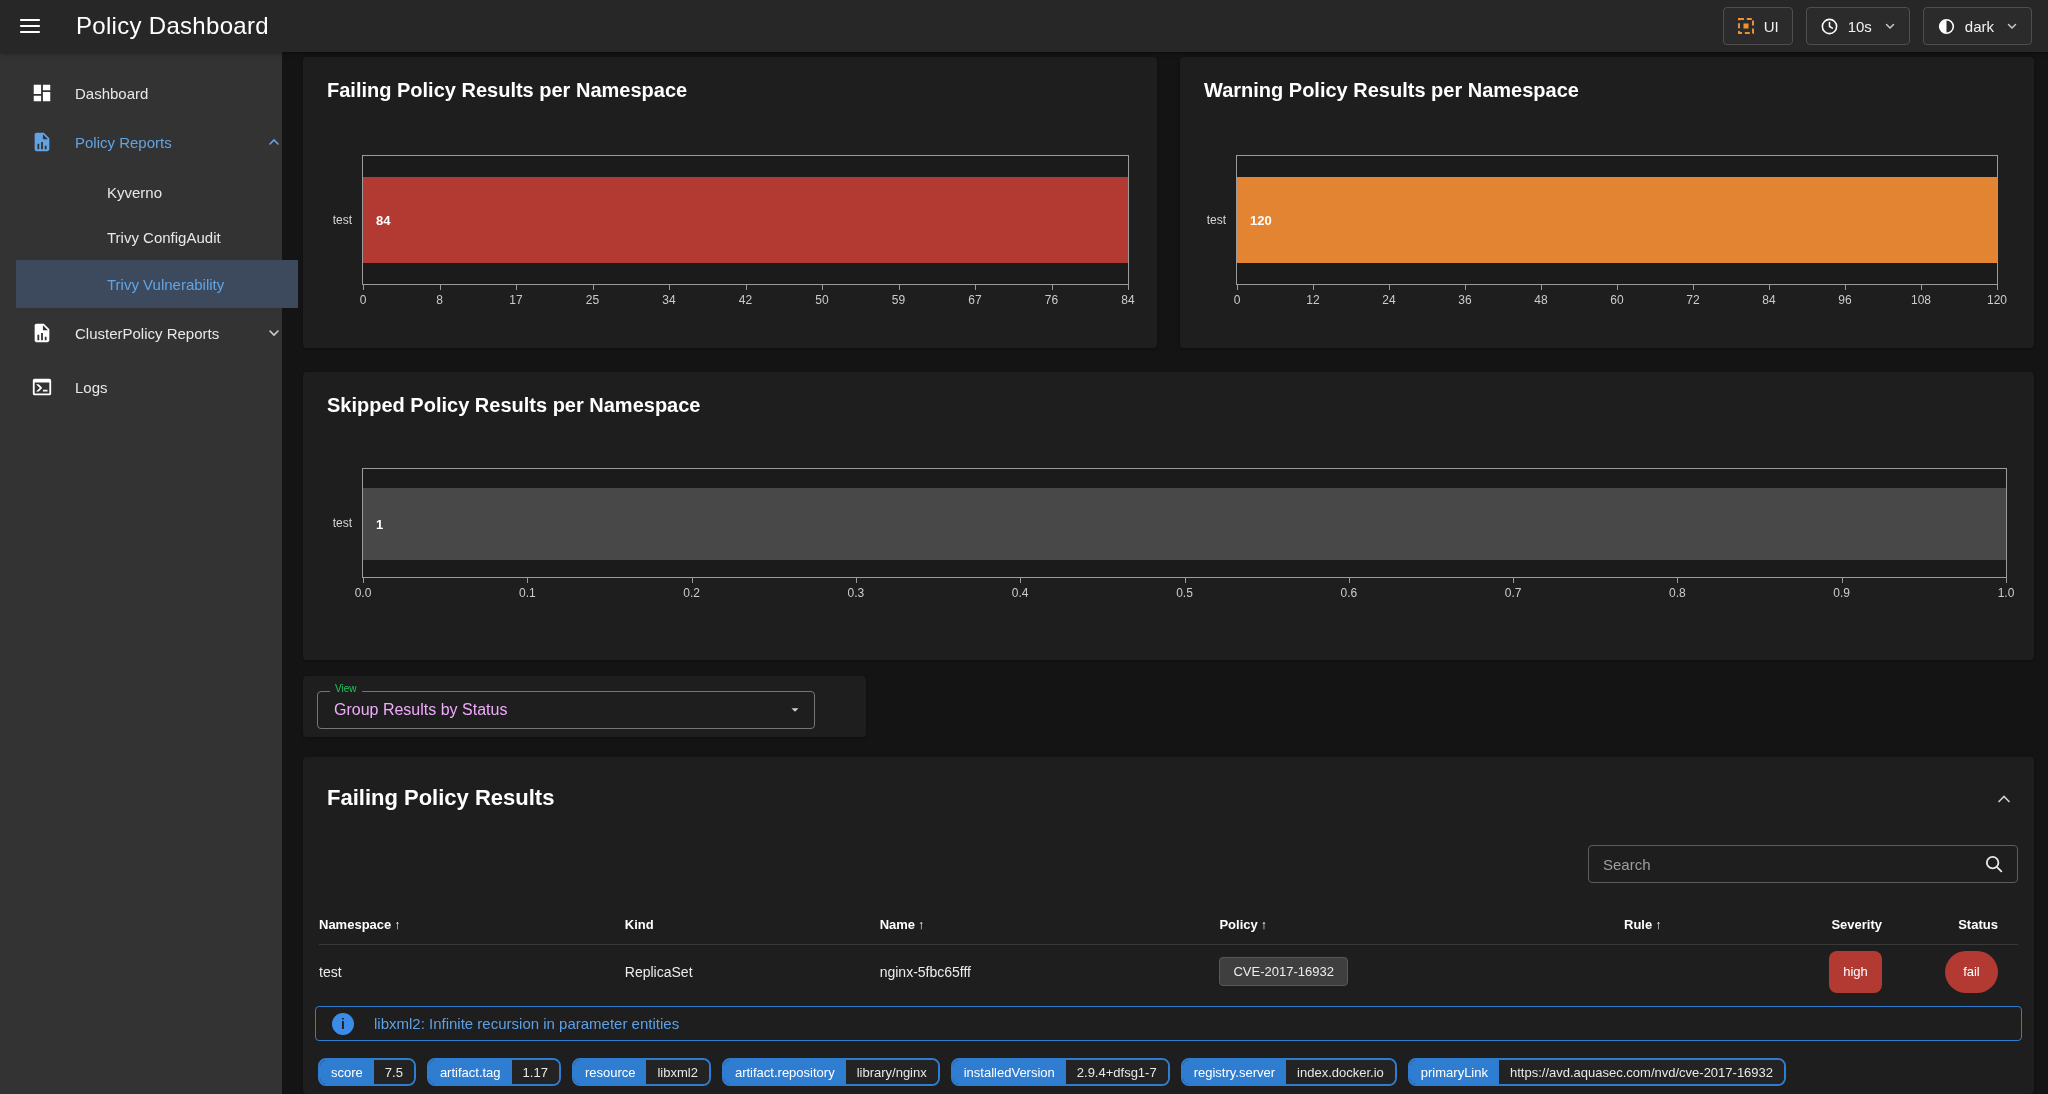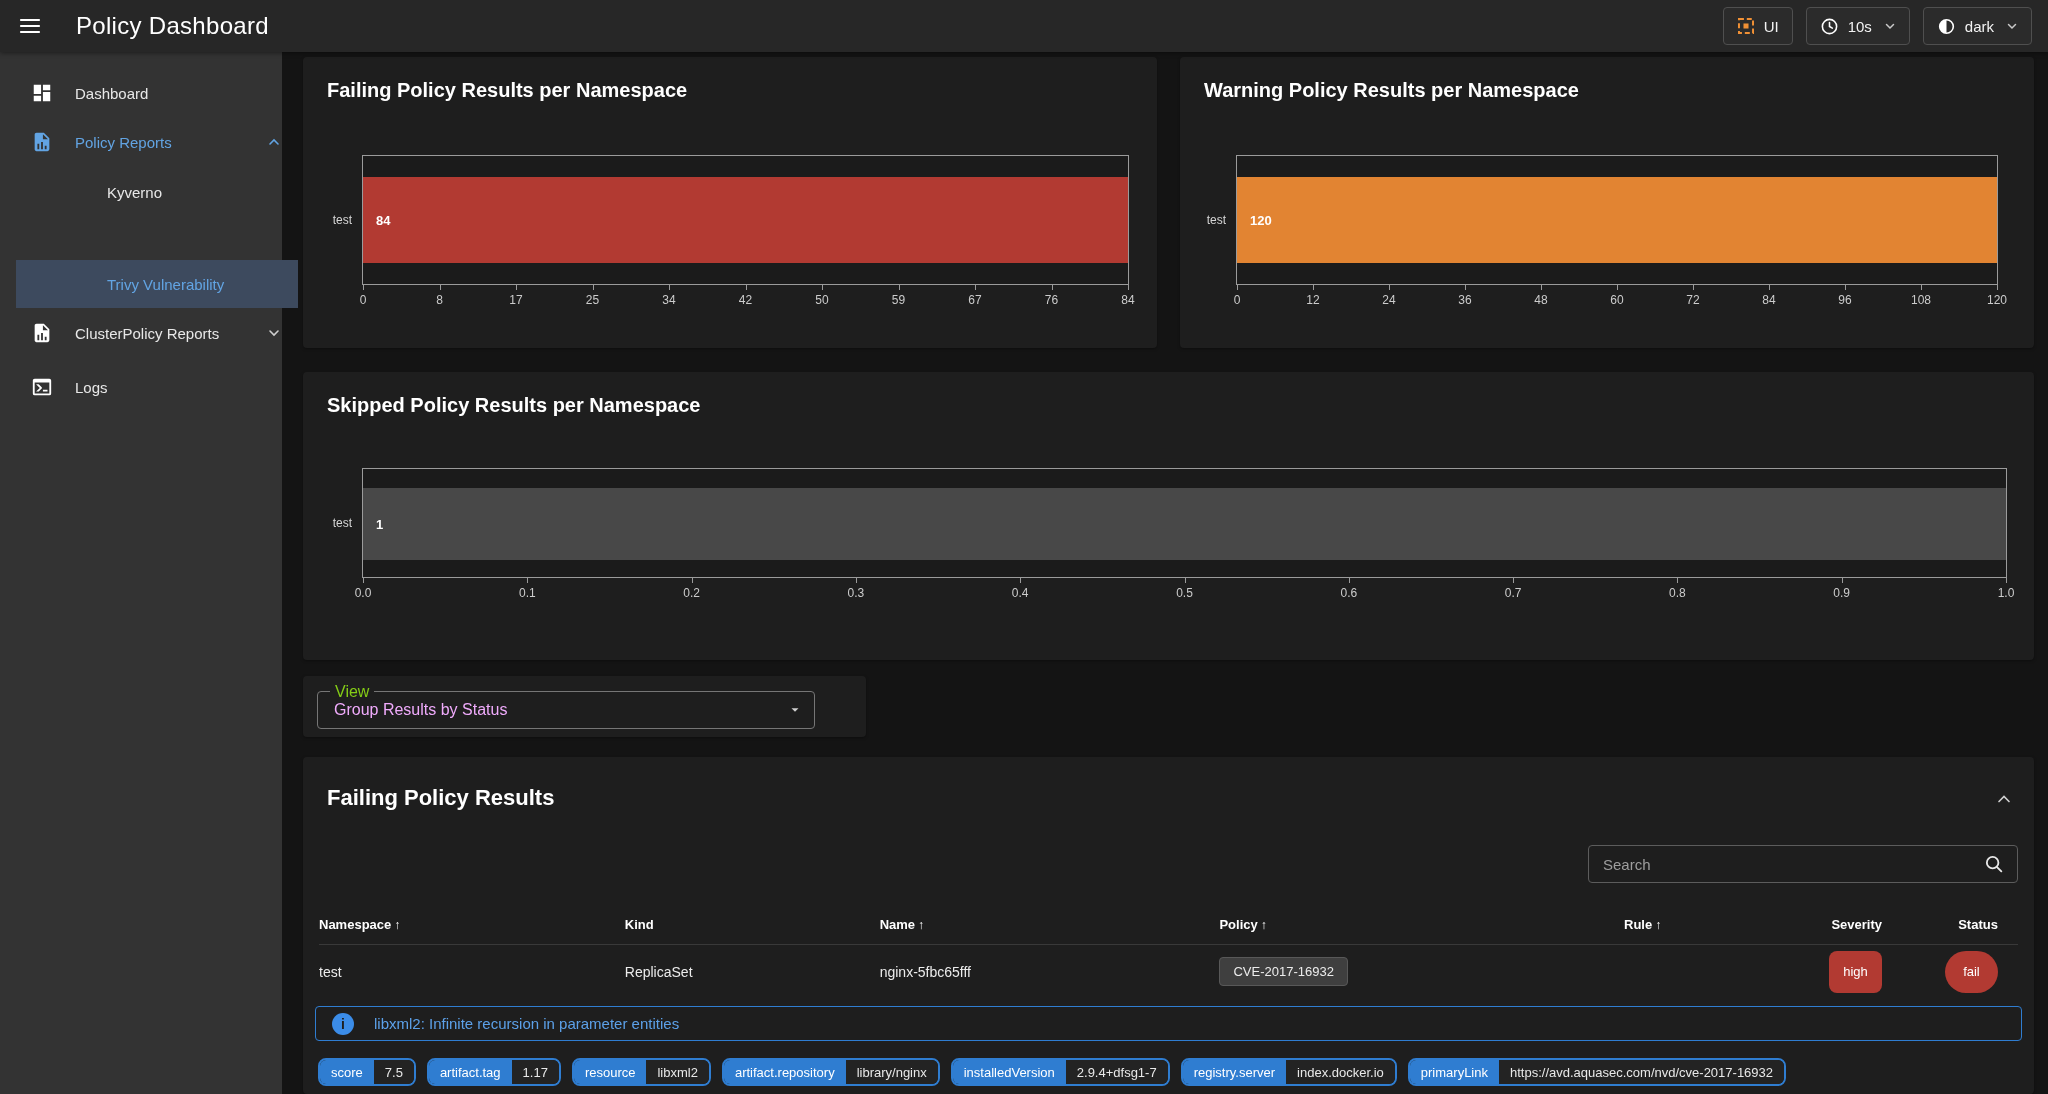--- a/index.html
+++ b/index.html
@@ -42,21 +42,21 @@
   .bar { position:absolute; left:0; display:flex; align-items:center; }
   .bar-label { margin-left:13px; font-size:13px; font-weight:700; color:#fff; }
   .ylabel { position:absolute; right:calc(100% + 11px); top:50%; transform:translateY(-50%);
             font-size:12px; color:#d6d6d6; white-space:nowrap; }
   .tick-mark { position:absolute; top:100%; width:1px; height:6px; background:#9b9b9b; }
   .tick-label { position:absolute; top:calc(100% + 9px); transform:translateX(-50%); font-size:12px; color:#cccccc; }
 
   
   .select-outline { position:absolute; left:14px; top:15px; width:498px; height:38px;
                     border:1px solid #767676; border-radius:4px; display:flex; align-items:center; cursor:pointer; }
-  .select-label { position:absolute; top:-9px; left:12px; background:#1e1e1e; padding:0 5px; font-size:16px; color:#84cc16; }
+  .select-label { position:absolute; top:-9px; left:12px; background:#1e1e1e; padding:0 5px; font-size:10px; color:#22c55e; }
   .select-value { margin-left:16px; font-size:16px; color:#f0abfc; }
   .select-caret { position:absolute; right:12px; top:50%; transform:translateY(-50%); }
 
   
   .results-title { position:absolute; left:24px; top:28px; font-size:22px; font-weight:700;text-align:right; }
   .collapse-btn { position:absolute; right:20px; top:32px; cursor:pointer; }
   .search-box { position:absolute; left:1285px; top:88px; width:430px; height:38px;
                 border:1px solid #5c5c5c; border-radius:4px; display:flex; align-items:center; background:#1e1e1e; }
   .search-box input { flex:1; background:transparent; border:none; outline:none; color:#eee;
                       font-size:15px; padding:0 14px; font-family:"Liberation Sans", sans-serif; }
@@ -156,20 +156,23 @@
       </span>
       <span class="nav-label">Policy Reports</span>
       <span class="nav-chevron">
         <svg width="16" height="16" viewBox="0 0 24 24">
           <path d="M6 15l6-6 6 6" fill="none" stroke="#62a4e3" stroke-width="2.4" stroke-linecap="round"></path>
         </svg>
       </span>
     </div>
     <div class="nav-item sub" style="top: 116px;">
       <span class="nav-label" style="margin-left: 0px;">Kyverno</span>
+    </div>
+    <div class="nav-item sub" style="top: 161px;">
+      <span class="nav-label" style="margin-left: 0px;">Trivy ConfigAudit</span>
     </div>
     <div class="nav-item sub active" style="top: 208px;">
       <span class="nav-label" style="margin-left: 0px;">Trivy Vulnerability</span>
     </div>
     <div class="nav-item" style="top: 257px;">
       <span class="nav-icon">
         <svg width="22" height="22" viewBox="0 0 24 24">
           <path fill="#fff" d="M13,9H18.5L13,3.5V9M6,2H14L20,8V20A2,2 0 0,1 18,22H6C4.89,22 4,21.1 4,20V4C4,2.89 4.89,2 6,2M7,20H9V14H7V20M11,20H13V12H11V20M15,20H17V16H15V20Z"></path>
         </svg>
       </span>

